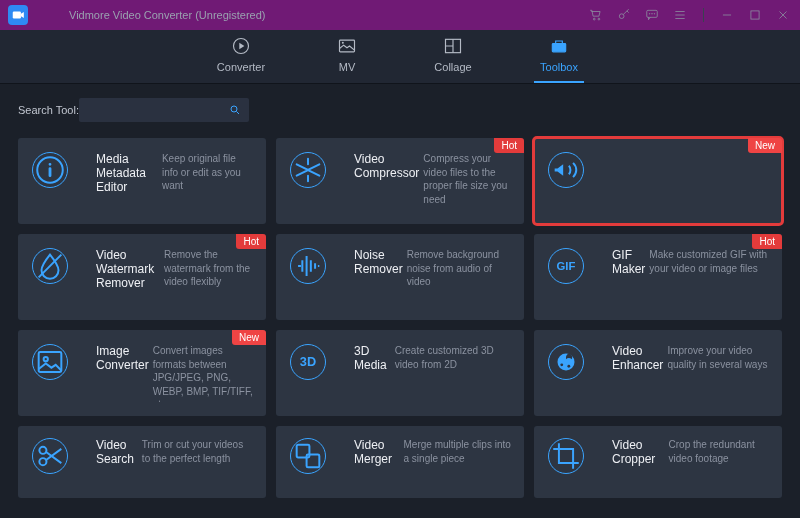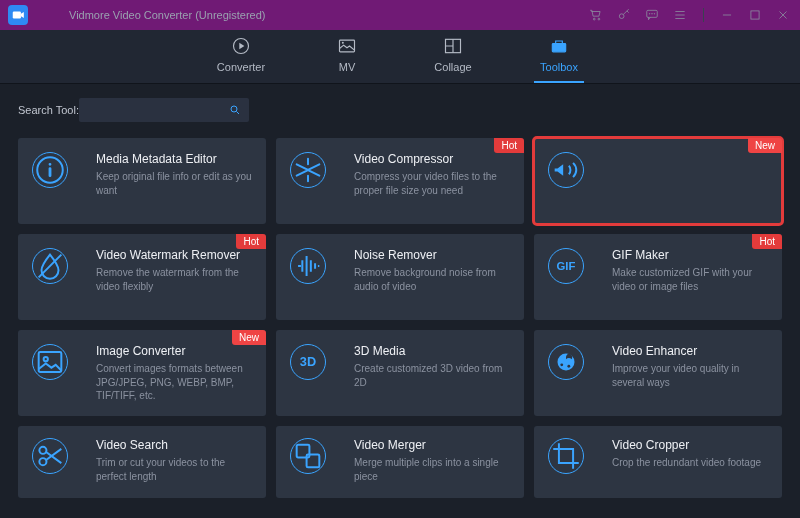--- a/index.html
+++ b/index.html
@@ -82,21 +82,21 @@
     position:relative;
     height:86px;
     cursor:pointer;
   }
   .iconcircle {
     width:36px; height:36px; flex-shrink:0;
     border:1.5px solid #3aa4ff; border-radius:50%;
     display:flex;align-items:center;justify-content:center;
   }
   .iconcircle svg { stroke:#3aa4ff; fill:none; stroke-width:1.4;}
-  .cardtext { display:flex; flex-direction:column; gap:4px; overflow:hidden;}
+  .cardtext { display:flex; flex-direction:row; gap:4px; overflow:hidden;}
   .cardtitle { font-size:12px; color:#eef0f4; font-weight:500;}
   .carddesc { font-size:10px; color:#8b92a0; line-height:1.35;}
   .badge {
     position:absolute; top:0; right:0;
     font-size:10px; color:#fff;
     padding:2px 7px;
     border-radius:0 3px 0 3px;
   }
   .badge.hot { background:#e33b3b;}
   .badge.new { background:#ef4444;}

